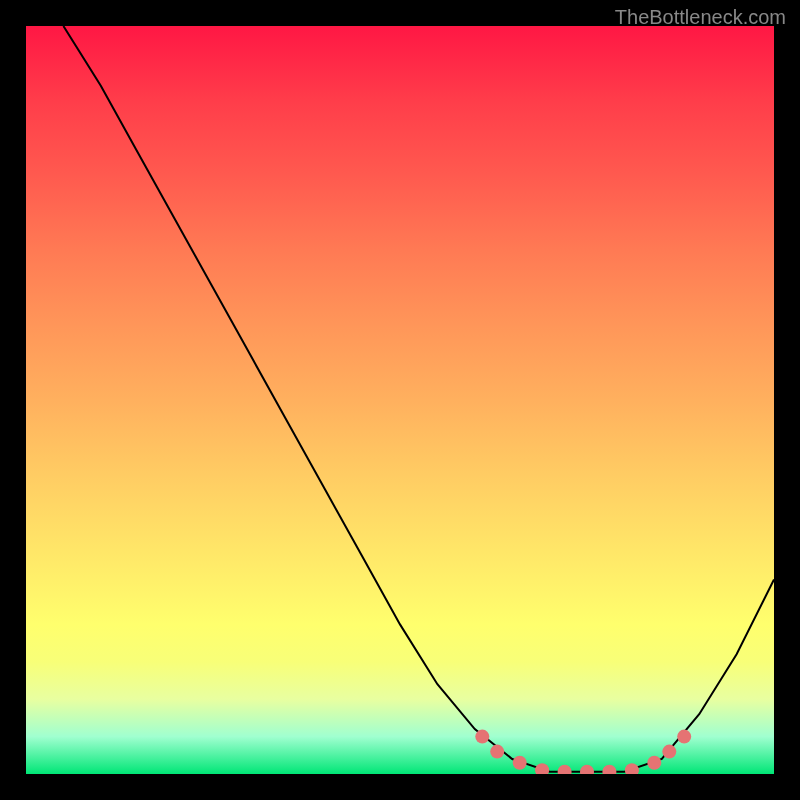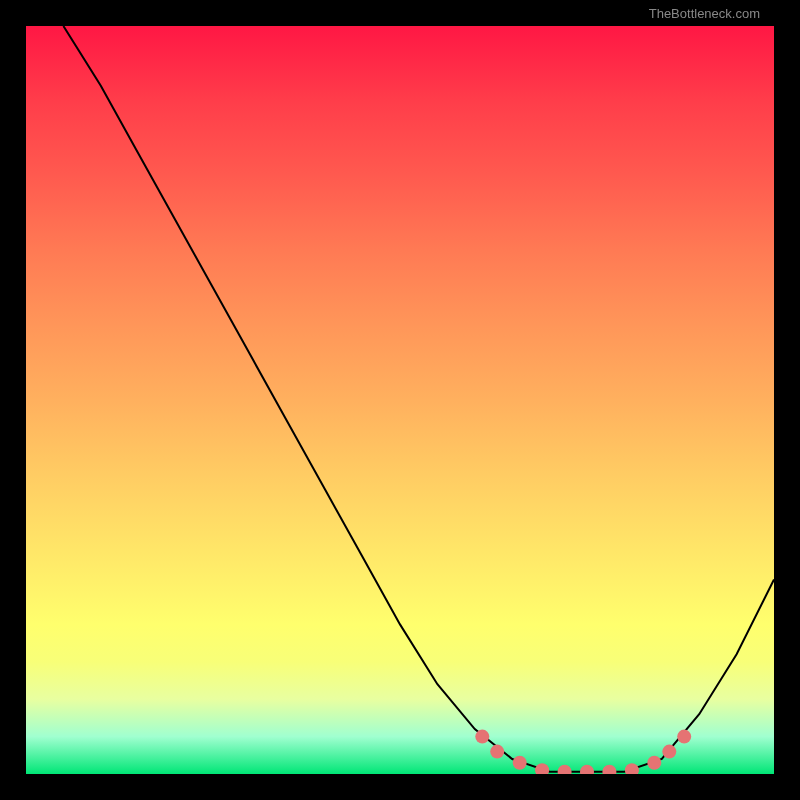--- a/index.html
+++ b/index.html
@@ -22,24 +22,24 @@
         #ffff6d 80%,
         #f8ff78 85%,
         #e8ffa0 90%,
         #a0ffd0 95%,
         #00e676 100%
       );
     }
     .watermark {
       position: absolute;
       top: 6px;
-      right: 40px;
+      right: 14px;
       color: #888;
       font-family: Arial, sans-serif;
-      font-size: 13px;
+      font-size: 20px;
       font-weight: 500;
       z-index: 10;
     }
     .curve-svg {
       position: absolute;
       top: 26px;
       left: 26px;
       width: 748px;
       height: 748px;
       z-index: 5;

